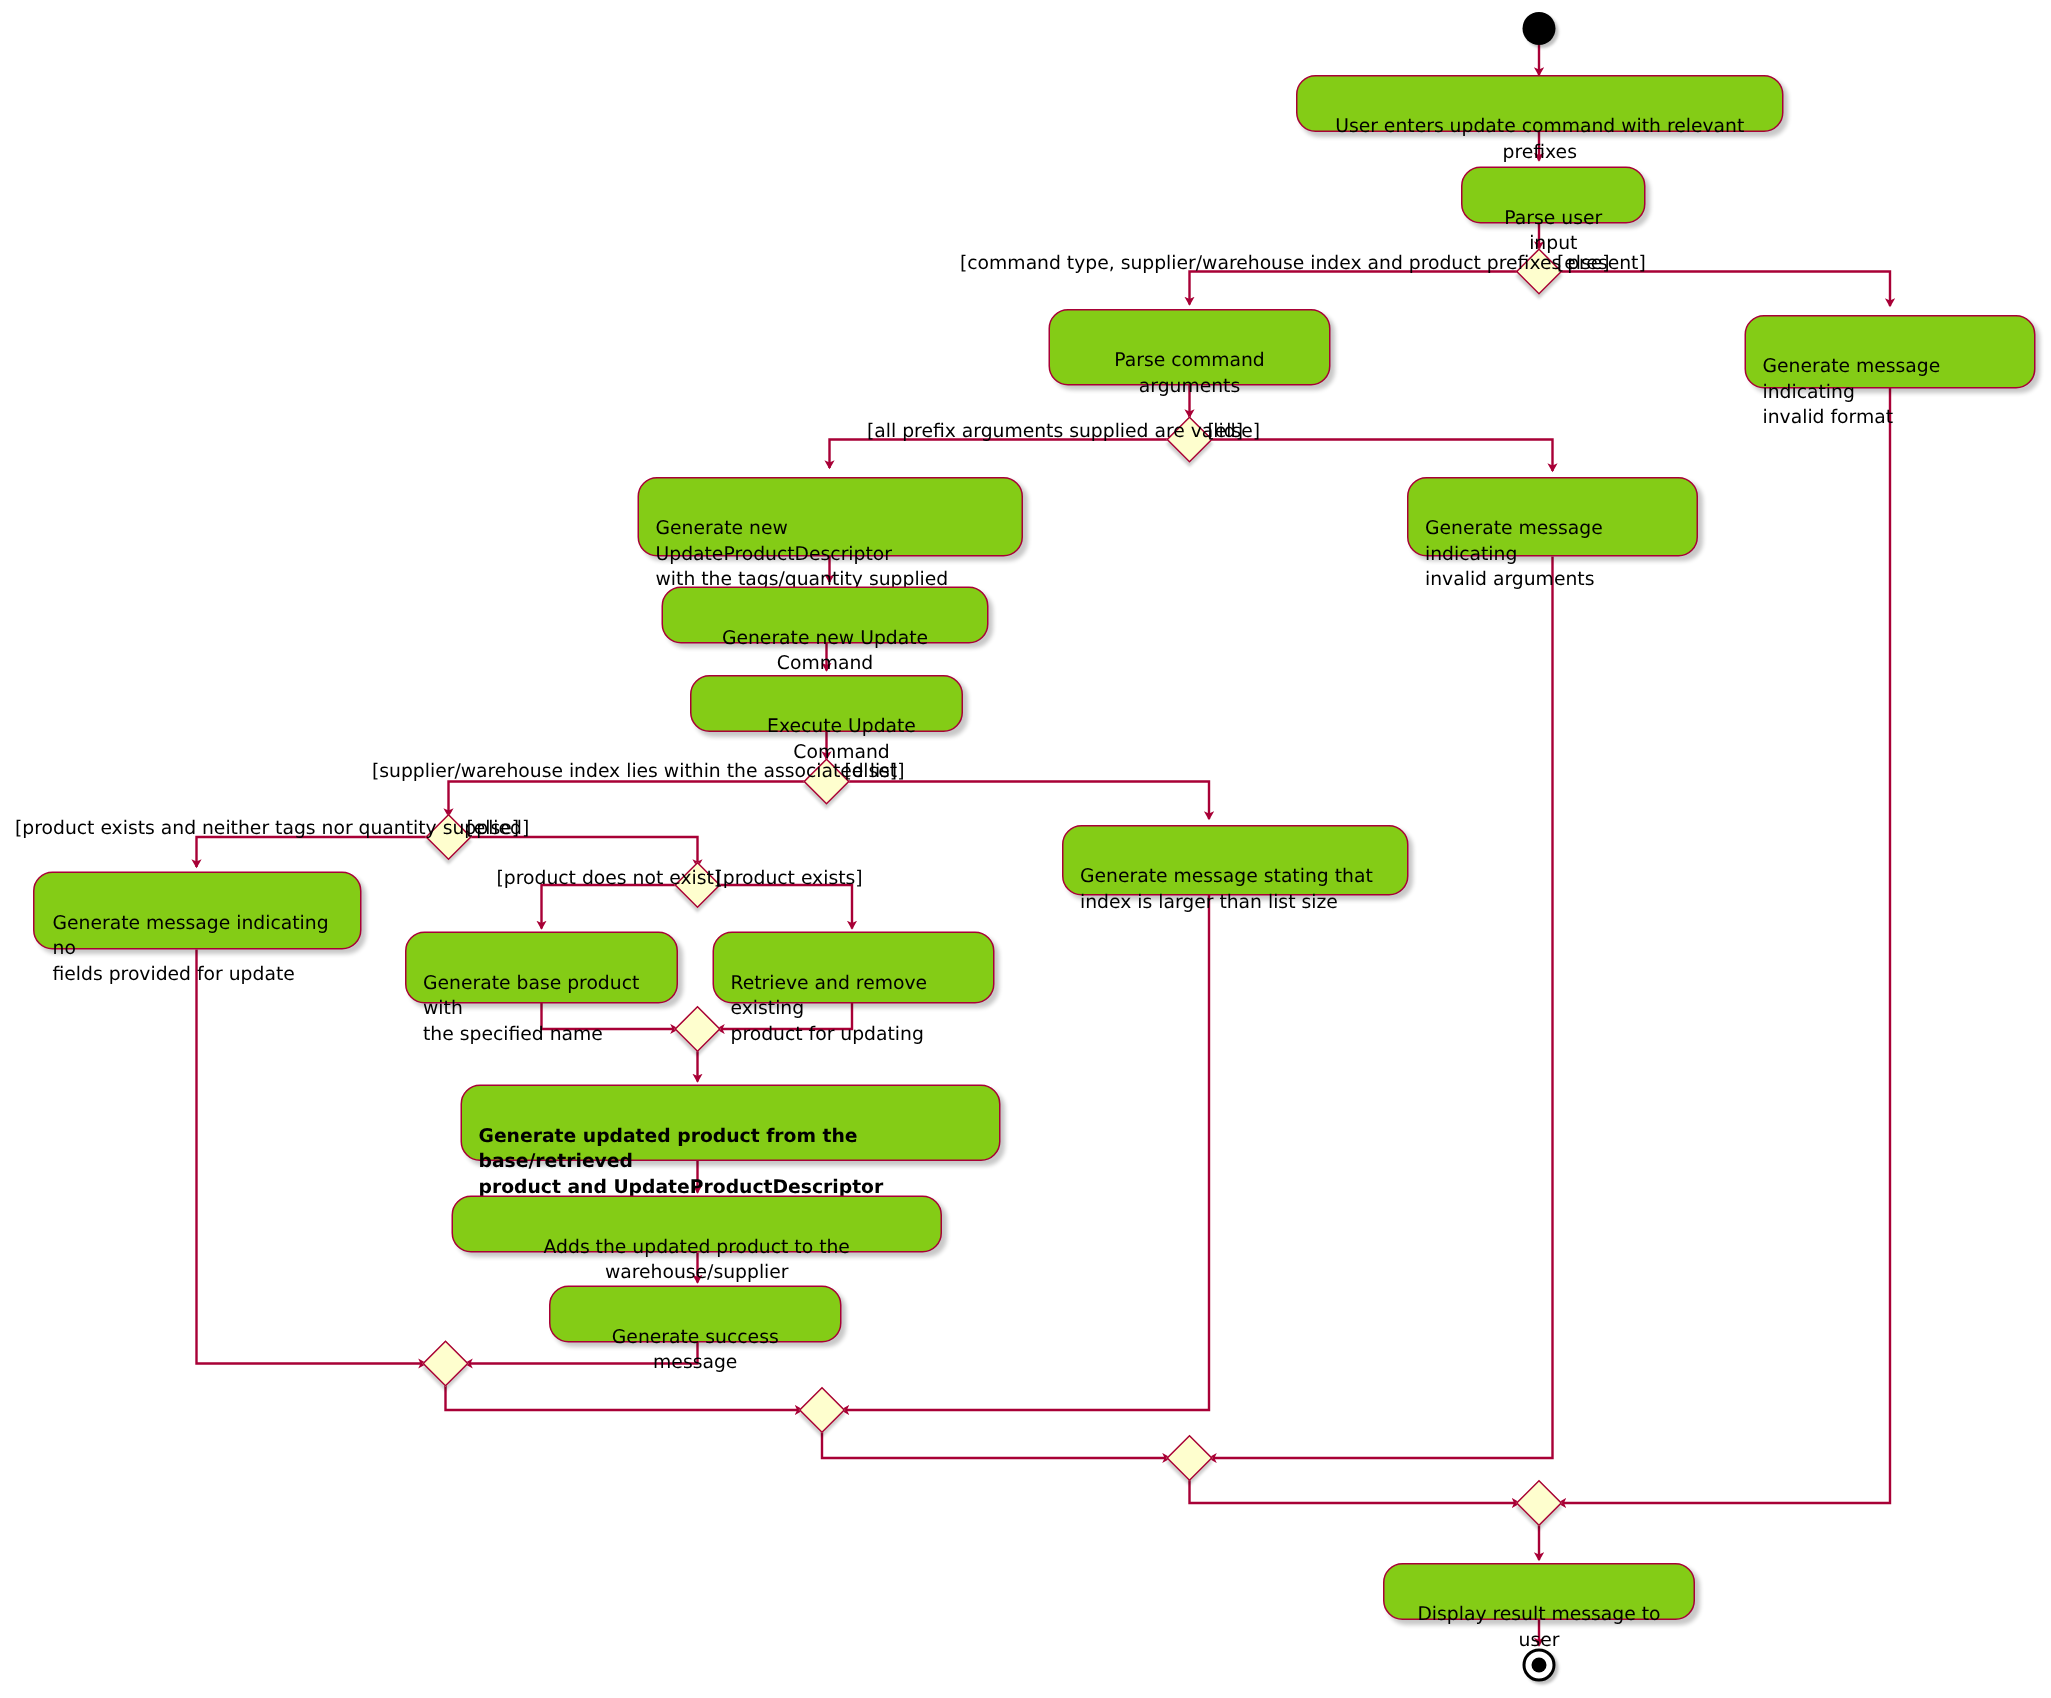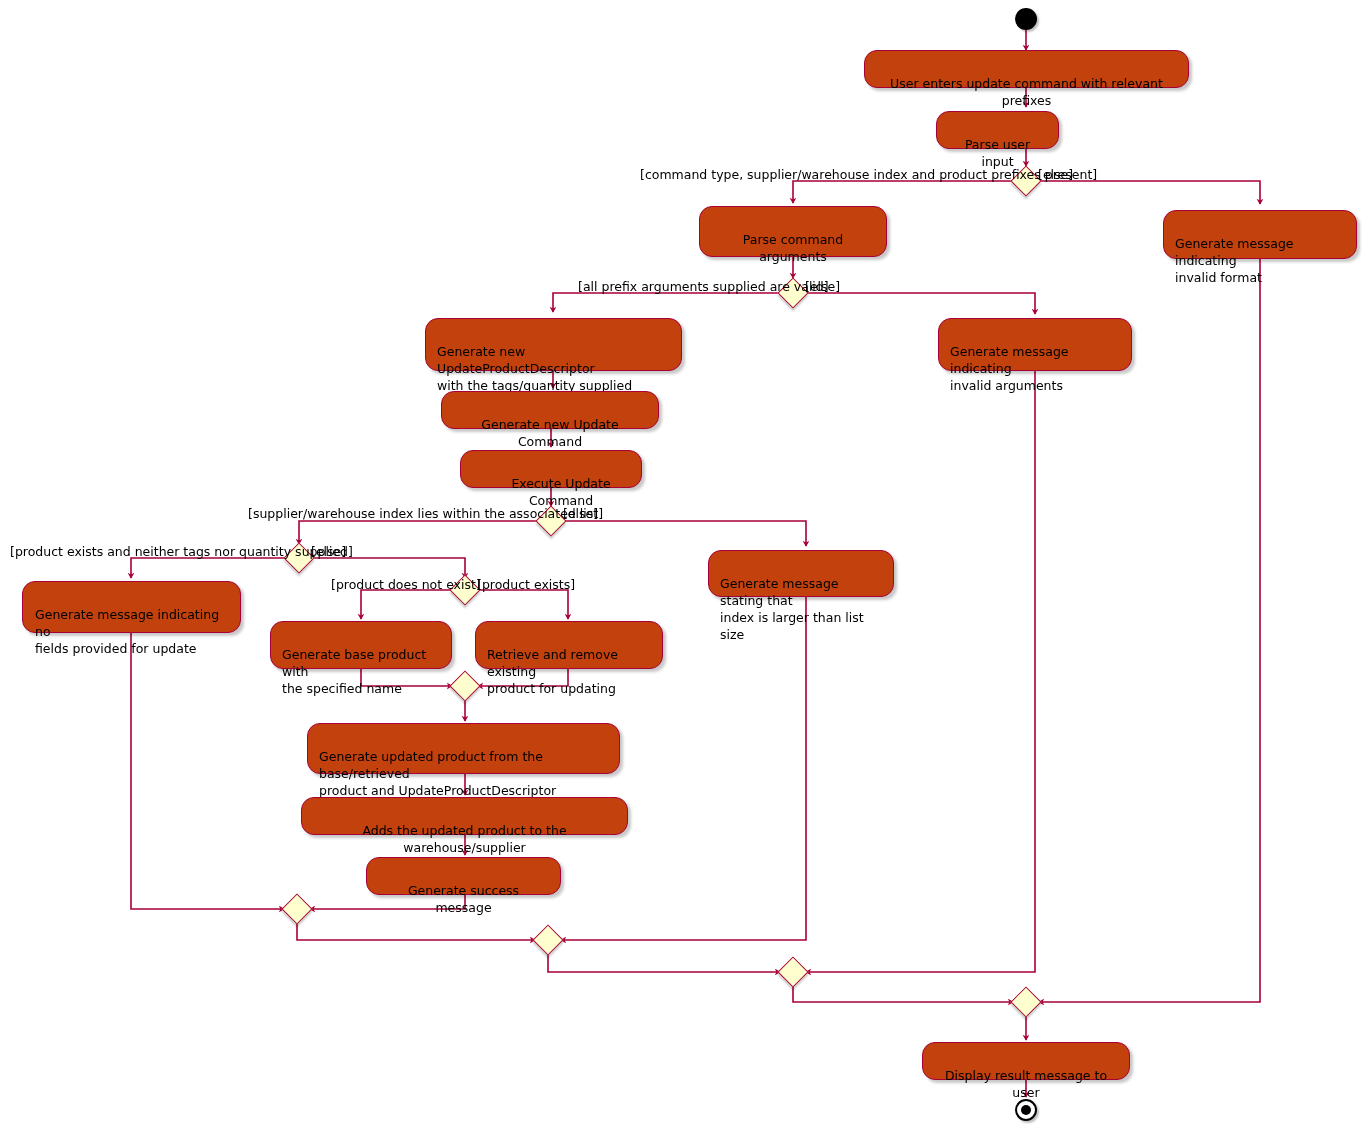--- a/index.html
+++ b/index.html
@@ -19,21 +19,21 @@
   #edges {
     position: absolute;
     left: 0;
     top: 0;
     width: 1367px;
     height: 1132px;
   }
   .node {
     position: absolute;
     box-sizing: border-box;
-    background: #c2410c;
+    background: #84cc16;
     border: 1.5px solid #A80036;
     border-radius: 13px;
     color: #000000;
     font-size: 12.5px;
     line-height: 17px;
     padding: 7px 11px 7px 11px;
     box-shadow: 3px 3px 3px rgba(0,0,0,0.22);
     white-space: pre-line;
     z-index: 3;
   }
@@ -172,21 +172,21 @@
     </g>
   </svg>
 
   <div class="start-node" style="left:1015px; top:8px;"></div>
   <div class="end-node" style="left:1015px; top:1099px;"></div>
 
   <div class="node center" style="left:864px; top:50px; width:325px; height:38px;">
     <span class="txt">User enters update command with relevant prefixes</span>
   </div>
 
-  <div class="node center" style="left:936px; top:111px; width:123px; height:38px;">
+  <div class="node center" style="left:974px; top:111px; width:123px; height:38px;">
     <span class="txt">Parse user input</span>
   </div>
 
   <div class="node center" style="left:699px; top:206px; width:188px; height:51px;">
     <span class="txt">Parse command arguments</span>
   </div>
 
   <div class="node" style="left:1163px; top:210px; width:194px; height:49px;">
     <span class="txt">Generate message indicating
 invalid format</span>
@@ -203,41 +203,41 @@
   </div>
 
   <div class="node center" style="left:441px; top:391px; width:218px; height:38px;">
     <span class="txt">Generate new Update Command</span>
   </div>
 
   <div class="node center" style="left:460px; top:450px; width:182px; height:38px;padding-left:31px;">
     <span class="txt">Execute Update Command</span>
   </div>
 
-  <div class="node" style="left:708px; top:550px; width:186px; height:47px;">
+  <div class="node" style="left:708px; top:550px; width:231px; height:47px;">
     <span class="txt">Generate message stating that
 index is larger than list size</span>
   </div>
 
   <div class="node" style="left:22px; top:581px; width:219px; height:52px;padding-left:12px;">
     <span class="txt">Generate message indicating no
 fields provided for update</span>
   </div>
 
   <div class="node" style="left:270px; top:621px; width:182px; height:48px;">
     <span class="txt">Generate base product with
 the specified name</span>
   </div>
 
   <div class="node" style="left:475px; top:621px; width:188px; height:48px;">
     <span class="txt">Retrieve and remove existing
 product for updating</span>
   </div>
 
-  <div class="node" style="left:307px; top:723px; width:313px; height:51px;">
+  <div class="node" style="left:307px; top:723px; width:360px; height:51px;font-weight:bold;">
     <span class="txt">Generate updated product from the base/retrieved
 product and UpdateProductDescriptor</span>
   </div>
 
   <div class="node center" style="left:301px; top:797px; width:327px; height:38px;">
     <span class="txt">Adds the updated product to the warehouse/supplier</span>
   </div>
 
   <div class="node center" style="left:366px; top:857px; width:195px; height:38px;">
     <span class="txt">Generate success message</span>

